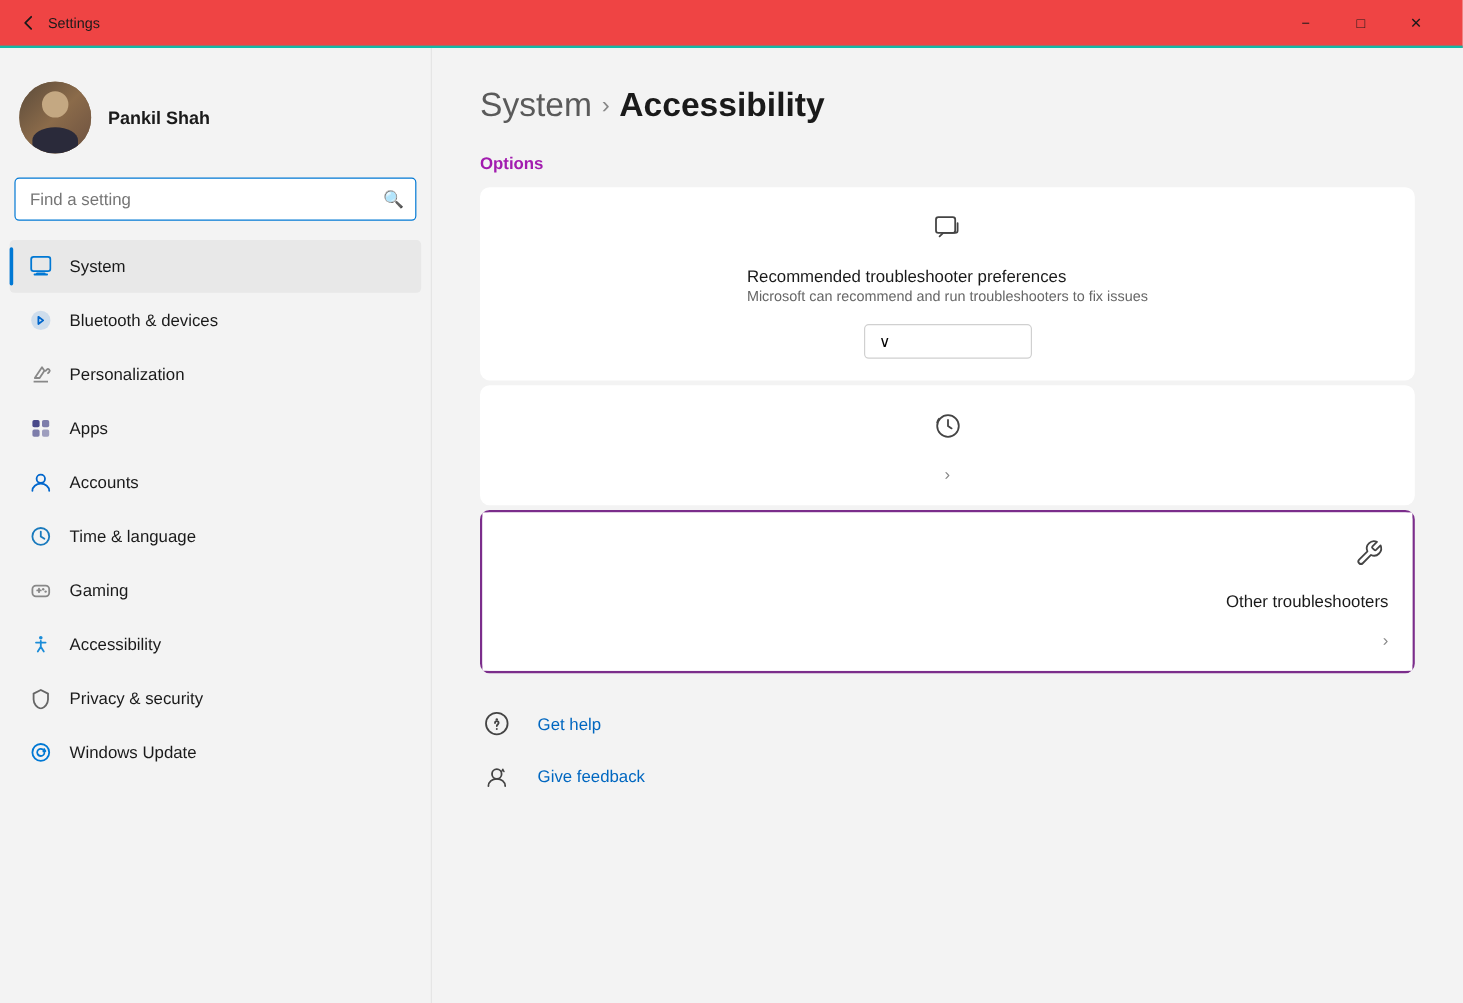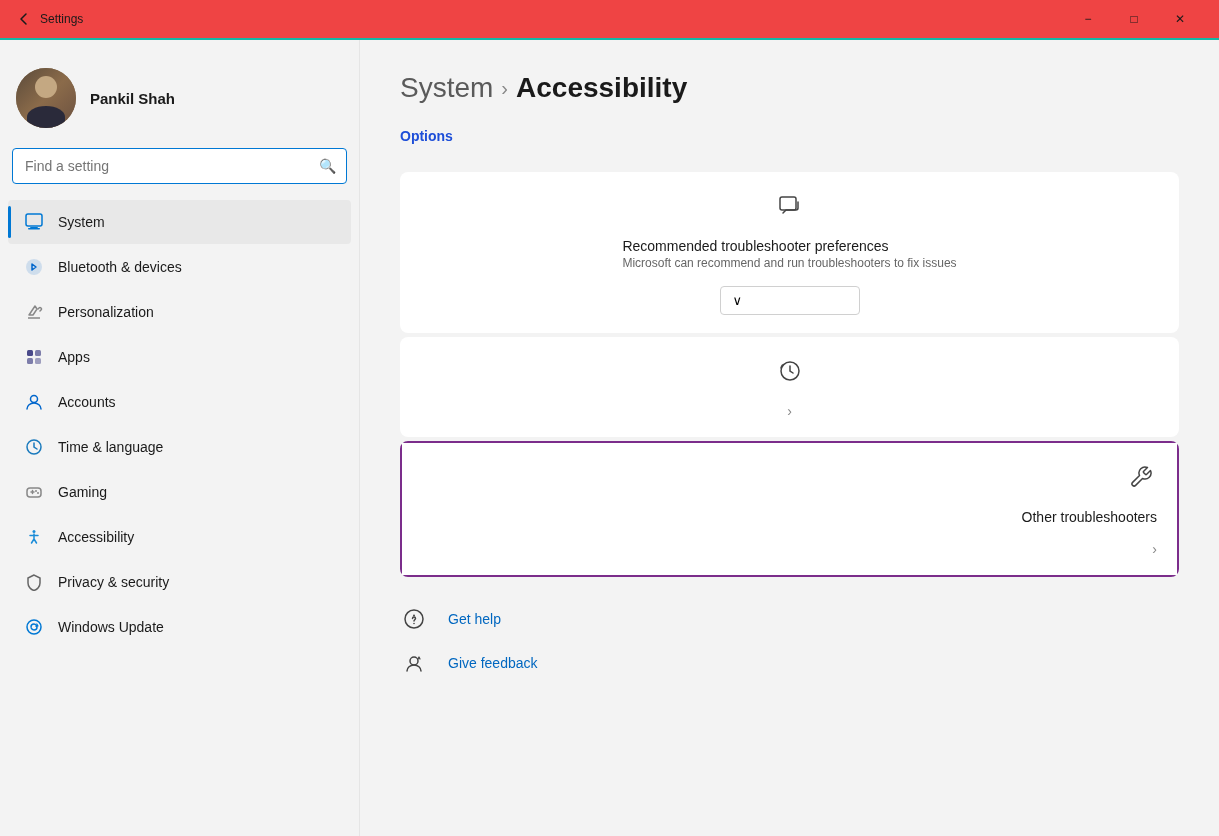--- a/index.html
+++ b/index.html
@@ -209,22 +209,22 @@
     }
     .breadcrumb-current {
       font-size: 28px;
       font-weight: 700;
       color: #1a1a1a;
     }
 
     .section-title {
       font-size: 14px;
       font-weight: 600;
-      color: #1d4ed8;
-      margin-bottom: 28px;
+      color: #a21caf;
+      margin-bottom: 12px;
     }
 
     .card {
       background: white;
       border-radius: 8px;
       margin-bottom: 4px;
       overflow: hidden;
     }
 
     .card-item {

